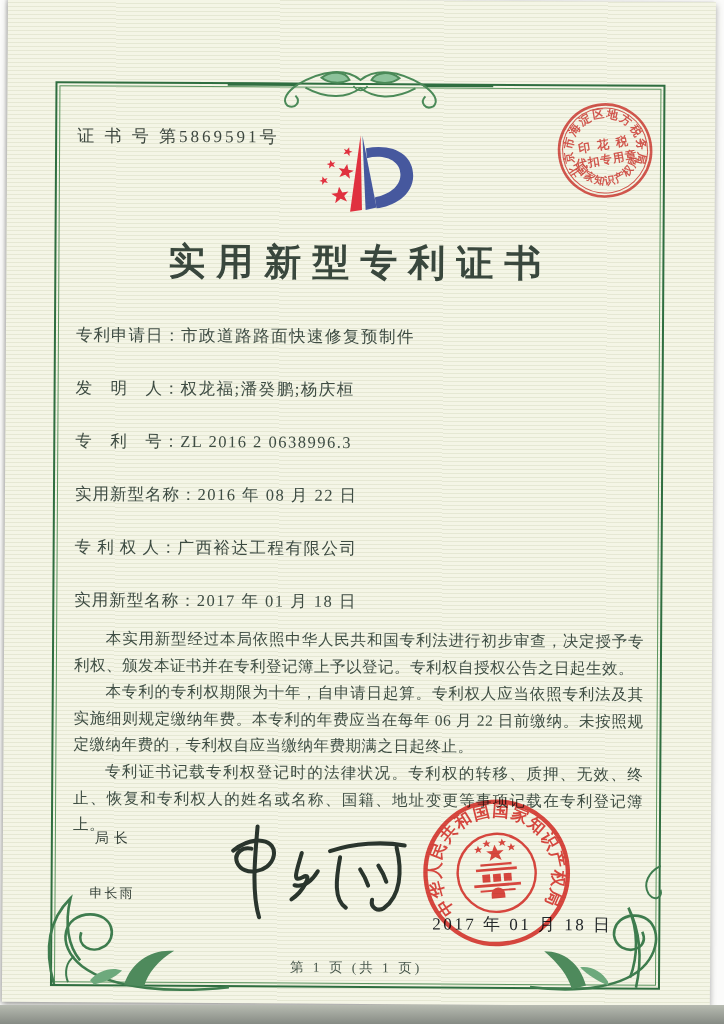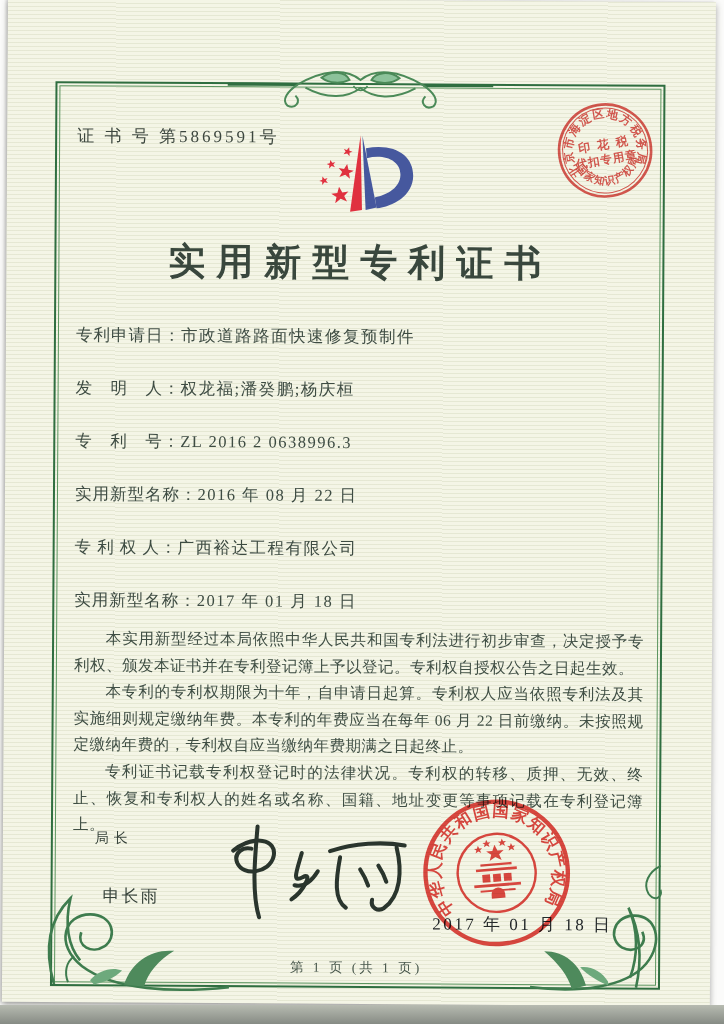--- a/index.html
+++ b/index.html
@@ -27,21 +27,21 @@
     transform:rotate(-10deg);mix-blend-mode:multiply;opacity:.88;}
   .title{position:absolute;left:0;top:238px;width:100%;text-align:center;
     font-size:37px;font-weight:600;letter-spacing:11px;color:#39473d;}
   .fields{position:absolute;left:70px;top:324px;margin:0;padding:0;list-style:none;}
   .fields li{margin:0 0 27px 0;font-size:16.5px;line-height:26px;color:#3e4c43;letter-spacing:1px;}
   .fields .val{letter-spacing:1.5px;}
   .body-text{position:absolute;left:70px;top:627px;width:570px;color:#3f4e44;}
   .body-text p{margin:0;font-size:15.5px;line-height:26.6px;text-align:justify;
     text-indent:2.05em;letter-spacing:.5px;}
   .role{position:absolute;left:92px;top:831px;font-size:14px;letter-spacing:5px;color:#36423a;}
-  .name{position:absolute;left:100px;top:886px;font-size:17px;letter-spacing:2px;color:#36423a;}
+  .name{position:absolute;left:87px;top:886px;font-size:13px;letter-spacing:2px;color:#36423a;}
   .signature{position:absolute;left:178px;top:812px;width:242px;height:118px;}
   .seal{position:absolute;left:416px;top:794px;width:156px;height:156px;
     transform:rotate(-5deg);mix-blend-mode:multiply;opacity:.92;z-index:2;}
   .date{position:absolute;left:430px;top:912px;font-size:17px;letter-spacing:2.5px;
     color:#24292a;z-index:1;}
   .footer{position:absolute;left:0;top:959px;width:100%;text-align:center;
     font-size:13.5px;letter-spacing:3px;color:#49584d;}
   .fl{position:absolute;}
   svg{display:block;}
 </style>

